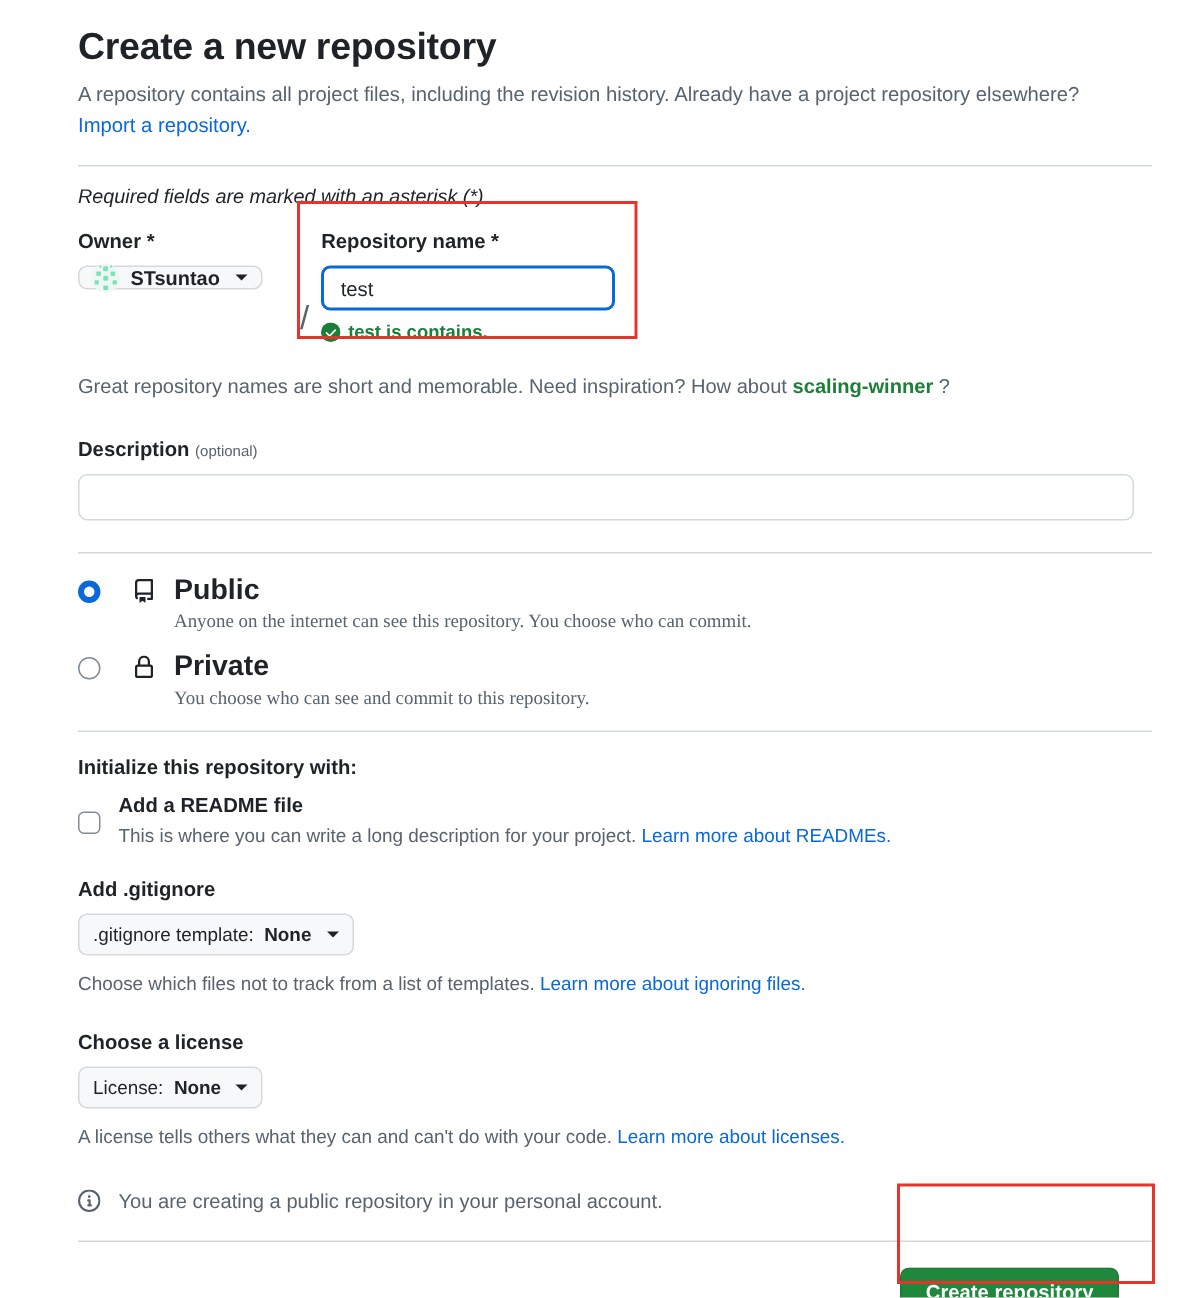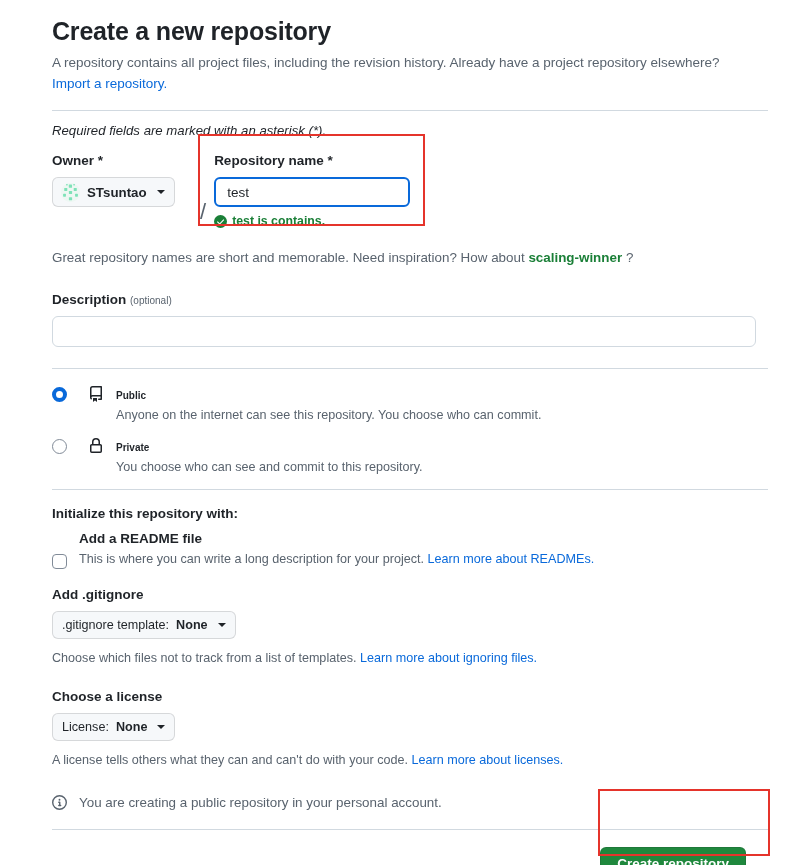--- a/index.html
+++ b/index.html
@@ -77,21 +77,21 @@
     line-height: 18px;
   }
   .owner-col { width: 140px; }
   .owner-btn {
     display: inline-flex;
     align-items: center;
     gap: 7px;
     background: #f6f8fa;
     border: 1px solid rgba(31,35,40,0.15);
     border-radius: 6px;
-    height: 30px;
+    height: 16px;
     padding: 0 9px 0 8px;
     box-sizing: border-box;
     cursor: pointer;
     font-size: 13.3px;
     font-weight: bold;
     color: #1f2328;
   }
   .avatar {
     width: 19px; height: 19px;
     border-radius: 50%;
@@ -222,44 +222,45 @@
   }
   .vis-icon {
     margin-left: 21px;
     margin-right: 12px;
     margin-top: 1px;
     flex: 0 0 auto;
     color: #1f2328;
   }
   .vis-text { flex: 1 1 auto; }
   .vis-title {
-    font-size: 10px;
+    font-size: 19px;
     font-weight: bold;
     line-height: 18px;
     color: #1f2328;
   }
   .vis-desc {
     font-size: 12.6px;
     color: #59636e;
     line-height: 19px;
     margin-top: 1px;
+    font-family: Liberation Serif, serif;
   }
 
   .divider3 { margin-top: 12px; }
 
   
   .section-head {
     font-size: 13.5px;
     font-weight: bold;
     margin-top: 16px;
     color: #1f2328;
   }
   .checkbox-row {
     display: flex;
-    align-items: flex-end;
+    align-items: center;
     margin-top: 9px;
   }
   .checkbox {
     width: 15px; height: 15px;
     border: 1px solid #818b98;
     border-radius: 4px;
     background: #ffffff;
     flex: 0 0 auto;
     margin-top: 2px;
     cursor: pointer;

